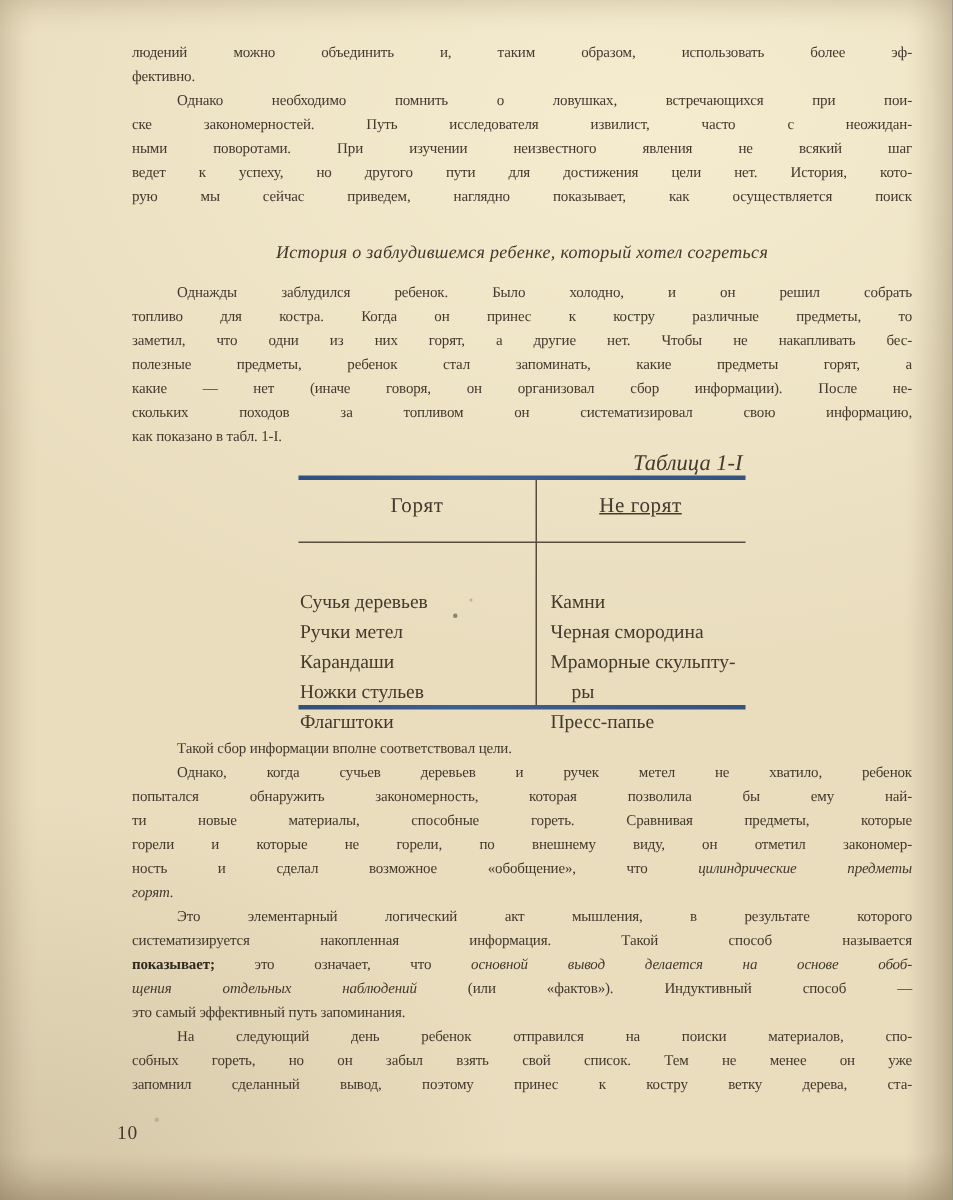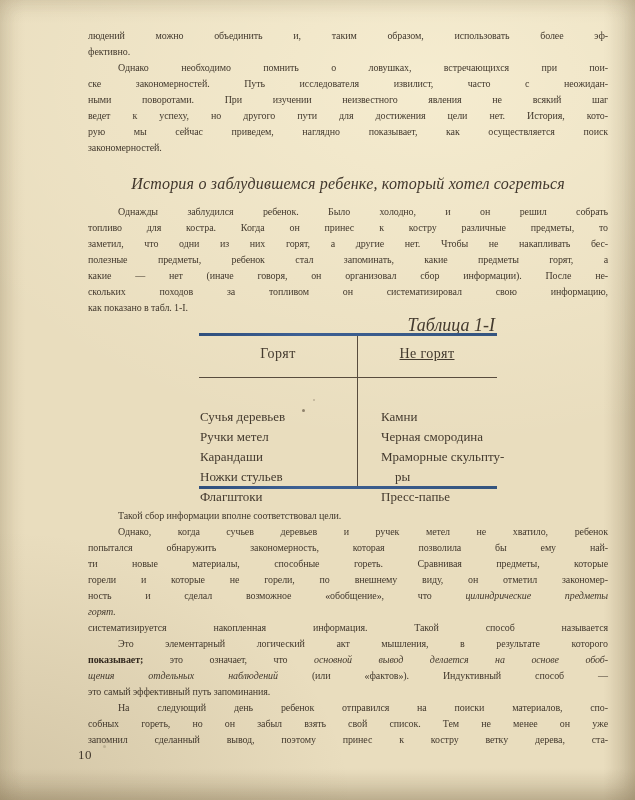--- a/index.html
+++ b/index.html
@@ -23,42 +23,42 @@
     font-size:10px;line-height:16px;
     letter-spacing:-0.1px;
     text-align:left;
     color:rgba(58,48,38,0.95);
   }
   .ln.j{text-align:justify;text-align-last:justify;}
   .ln.ind{text-indent:30px;}
   .ln em{font-style:italic;}
   .ln strong{font-weight:bold;color:#32291f;}
   .heading{
-    font-style:italic;font-size:16px;line-height:16px;
+    font-style:italic;font-size:12px;line-height:16px;
     text-align:center;letter-spacing:0.2px;color:rgba(55,45,36,0.95);
   }
   .tbl-caption{
     width:298px;margin-left:111px;
-    font-style:italic;font-size:18px;line-height:15px;
+    font-style:italic;font-size:15px;line-height:15px;
     text-align:right;padding-right:2px;box-sizing:border-box;
     color:rgba(58,48,38,0.95);
   }
   .tbl{position:relative;width:298px;height:156px;margin-left:111px;}
   .rule-heavy{position:absolute;left:0;right:0;height:3px;
     background:linear-gradient(90deg,#2f4f7d,var(--rule-heavy,#3d6094) 35%,#34547f);}
   .rule-heavy.top{top:0;}
   .rule-heavy.bottom{bottom:0;}
   .rule-thin{position:absolute;left:0;right:0;top:44px;height:1px;background:var(--rule-thin,#584c3e);}
   .tbl-divider{position:absolute;left:158px;top:3px;bottom:3px;width:1px;background:var(--rule-thin,#584c3e);}
   .tbl-head{position:absolute;top:14px;font-size:14px;line-height:14px;text-align:center;letter-spacing:0.4px;color:rgba(58,48,38,0.95);}
   .tbl-head.left{left:0;width:158px;}
   .tbl-head.right{left:158px;width:140px;text-decoration:underline;}
   .tbl-col{position:absolute;top:74px;font-size:13px;line-height:20px;color:rgba(58,48,38,0.95);}
   .tbl-col.left{left:1px;width:150px;}
-  .tbl-col.right{left:168px;width:126px;margin-left:14px;}
+  .tbl-col.right{left:168px;width:126px;}
   .tbl-item.cont{padding-left:14px;}
   .page-number{position:absolute;left:78px;top:747px;font-size:13px;line-height:15px;letter-spacing:0.5px;color:rgba(58,48,38,0.95);}
   .speck{position:absolute;border-radius:50%;background:rgba(70,55,40,.55);}
   .speck.s1{left:302px;top:409px;width:3px;height:3px;}
   .speck.s2{left:313px;top:399px;width:2px;height:2px;opacity:.5;}
   .speck.s3{left:103px;top:745px;width:3px;height:3px;opacity:.35;filter:blur(.5px);}
 </style>
 </head>
 <body>
 
@@ -67,21 +67,20 @@
       <div class="para">
         <div class="ln j"><span>людений можно объединить и, таким образом, использовать более эф-</span></div>
         <div class="ln"><span>фективно.</span></div>
       </div>
       <div class="para">
         <div class="ln j ind"><span>Однако необходимо помнить о ловушках, встречающихся при пои-</span></div>
         <div class="ln j"><span>ске закономерностей. Путь исследователя извилист, часто с неожидан-</span></div>
         <div class="ln j"><span>ными поворотами. При изучении неизвестного явления не всякий шаг</span></div>
         <div class="ln j"><span>ведет к успеху, но другого пути для достижения цели нет. История, кото-</span></div>
         <div class="ln j"><span>рую мы сейчас приведем, наглядно показывает, как осуществляется поиск</span></div>
-        <div class="ln"><span>закономерностей.</span></div>
       </div>
       <div class="heading" style="margin-top: 20px;">История о заблудившемся ребенке, который хотел согреться</div>
       <div class="para" style="margin-top: 12px;">
         <div class="ln j ind"><span>Однажды заблудился ребенок. Было холодно, и он решил собрать</span></div>
         <div class="ln j"><span>топливо для костра. Когда он принес к костру различные предметы, то</span></div>
         <div class="ln j"><span>заметил, что одни из них горят, а другие нет. Чтобы не накапливать бес-</span></div>
         <div class="ln j"><span>полезные предметы, ребенок стал запоминать, какие предметы горят, а</span></div>
         <div class="ln j"><span>какие — нет (иначе говоря, он организовал сбор информации). После не-</span></div>
         <div class="ln j"><span>скольких походов за топливом он систематизировал свою информацию,</span></div>
         <div class="ln"><span>как показано в табл. 1-I.</span></div>
@@ -114,22 +113,22 @@
       </div>
       <div class="para">
         <div class="ln j ind"><span>Однако, когда сучьев деревьев и ручек метел не хватило, ребенок</span></div>
         <div class="ln j"><span>попытался обнаружить закономерность, которая позволила бы ему най-</span></div>
         <div class="ln j"><span>ти новые материалы, способные гореть. Сравнивая предметы, которые</span></div>
         <div class="ln j"><span>горели и которые не горели, по внешнему виду, он отметил закономер-</span></div>
         <div class="ln j"><span>ность и сделал возможное «обобщение», что </span><em>цилиндрические предметы</em></div>
         <div class="ln"><em>горят.</em></div>
       </div>
       <div class="para">
+        <div class="ln j ind"><span>Это элементарный логический акт мышления, в результате которого</span></div>
         <div class="ln j"><span>систематизируется накопленная информация. Такой способ называется</span></div>
-        <div class="ln j ind"><span>Это элементарный логический акт мышления, в результате которого</span></div>
         <div class="ln j"><strong>показывает;</strong><span> это означает, что </span><em>основной вывод делается на основе обоб-</em></div>
         <div class="ln j"><em>щения отдельных наблюдений</em><span> (или «фактов»). Индуктивный способ —</span></div>
         <div class="ln"><span>это самый эффективный путь запоминания.</span></div>
       </div>
       <div class="para">
         <div class="ln j ind"><span>На следующий день ребенок отправился на поиски материалов, спо-</span></div>
         <div class="ln j"><span>собных гореть, но он забыл взять свой список. Тем не менее он уже</span></div>
         <div class="ln j"><span>запомнил сделанный вывод, поэтому принес к костру ветку дерева, ста-</span></div>
       </div>
     </div>

